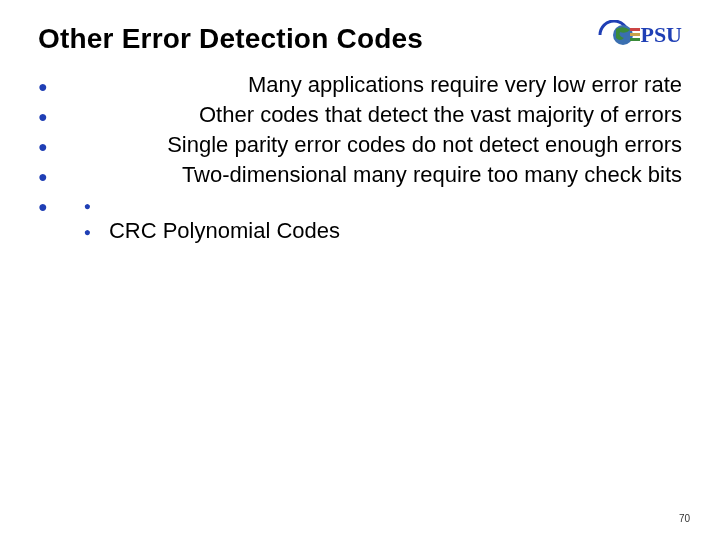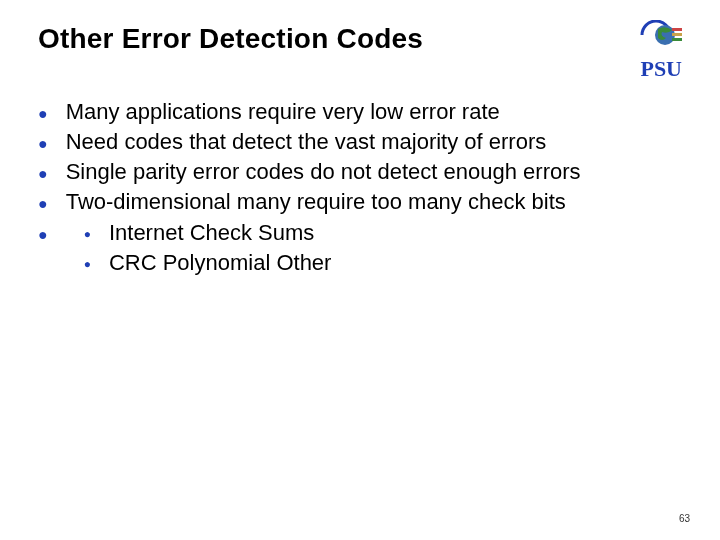--- a/index.html
+++ b/index.html
@@ -24,22 +24,22 @@
   }
   .title {
     font-size: 28px;
     font-weight: bold;
     color: #000;
     letter-spacing: 0.2px;
     line-height: 1.1;
   }
   .logo-area {
     display: flex;
-    flex-direction: column;
-    align-items: flex-end;
+    flex-direction: row;
+    align-items: flex-start;
     margin-top: -4px;
   }
   .logo-psu {
     font-family: "Times New Roman", Times, serif;
     font-weight: bold;
     color: #1f3fb5;
     font-size: 22px;
     margin-top: 2px;
   }
   .content {
@@ -58,20 +58,21 @@
   }
   .b-dot {
     color: #1f3fb5;
     font-size: 16px;
     margin-right: 18px;
     margin-top: 6px;
     flex: 0 0 auto;
   }
   .b-text {
     flex: 1 1 auto;
+    text-align: right;
   }
   .sub-list {
     list-style: none;
     margin-left: 18px;
   }
   .sub-item {
     display: flex;
     align-items: flex-start;
     font-size: 22px;
     color: #000;
@@ -116,42 +117,41 @@
   </div>
 
   <div class="content">
     <ul class="b-list">
       <li class="b-item">
         <span class="b-dot">●</span>
         <span class="b-text">Many applications require very low error rate</span>
       </li>
       <li class="b-item">
         <span class="b-dot">●</span>
-        <span class="b-text">Need codes that detect the vast majority of errors</span>
+        <span class="b-text">Other codes that detect the vast majority of errors</span>
       </li>
       <li class="b-item">
         <span class="b-dot">●</span>
         <span class="b-text">Single parity error codes do not detect enough errors</span>
       </li>
       <li class="b-item">
         <span class="b-dot">●</span>
         <span class="b-text">Two-dimensional many require too many check bits</span>
       </li>
       <li class="b-item">
         <span class="b-dot">●</span>
         <div class="b-text">
           <ul class="sub-list">
             <li class="sub-item">
               <span class="sub-dot">●</span>
-              <span>Internet Check Sums</span>
             </li>
             <li class="sub-item">
               <span class="sub-dot">●</span>
-              <span>CRC Polynomial Other</span>
+              <span>CRC Polynomial Codes</span>
             </li>
           </ul>
         </div>
       </li>
     </ul>
   </div>
 
-  <div class="page-num">63</div>
+  <div class="page-num">70</div>
 </div>
 
 </body></html>

